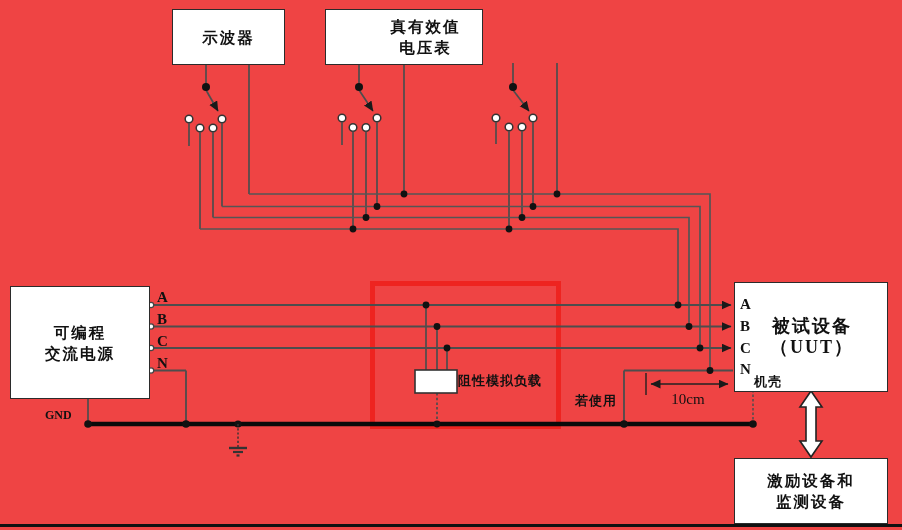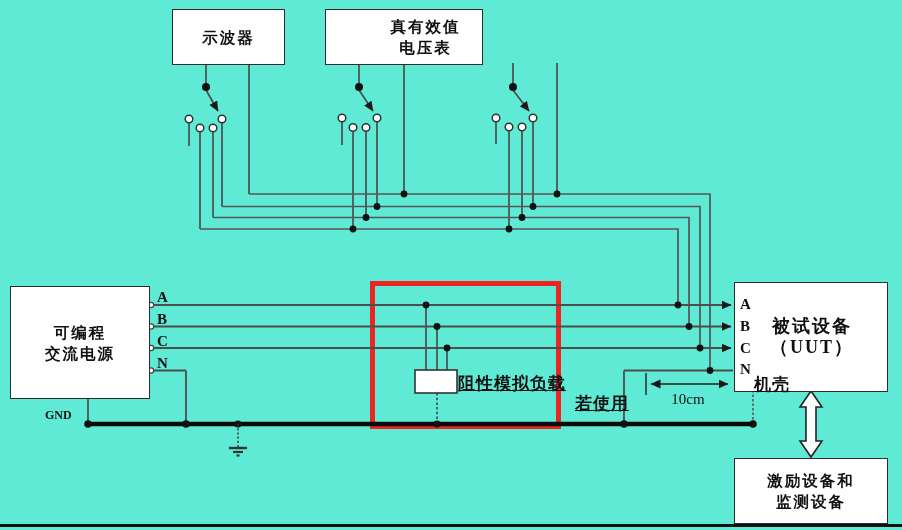--- a/index.html
+++ b/index.html
@@ -1,27 +1,27 @@
 <!DOCTYPE html>
 <html><head>
 <meta charset="utf-8">
 <style>
   html,body{margin:0;padding:0;background:#ffffff;}
-  .canvas{position:relative;width:902px;height:530px;background:#5eead4;overflow:hidden;
+  .canvas{position:relative;width:902px;height:530px;background:#ef4444;overflow:hidden;
           font-family:"Liberation Serif", serif;color:#111;}
   .layer-svg{position:absolute;left:0;top:0;z-index:2;}
   .redbox{position:absolute;left:370px;top:281px;width:181px;height:138px;
           border:5px solid #ee2420;z-index:1;}
   .box{position:absolute;background:#ffffff;border:1.7px solid #2b2b2b;
        display:flex;flex-direction:column;align-items:center;justify-content:center;
        z-index:3;text-align:center;font-weight:bold;}
   .box .bl{display:block;line-height:21px;font-size:15.5px;letter-spacing:2px;white-space:nowrap;}
   .lbl{position:absolute;z-index:4;white-space:nowrap;font-weight:bold;}
   .term{font-size:15px;font-family:"Liberation Serif", serif;}
-  .cjk{font-size:17px;letter-spacing:1px;text-decoration:underline;}
+  .cjk{font-size:13px;letter-spacing:1px;}
   .uut-text{position:absolute;left:752px;top:316px;width:120px;z-index:4;
             text-align:center;font-weight:bold;}
   .uut-text .bl{display:block;line-height:21px;font-size:18px;letter-spacing:2px;white-space:nowrap;}
 </style>
 </head>
 <body>
 
 <div class="canvas">
 
   <div class="redbox"></div>

